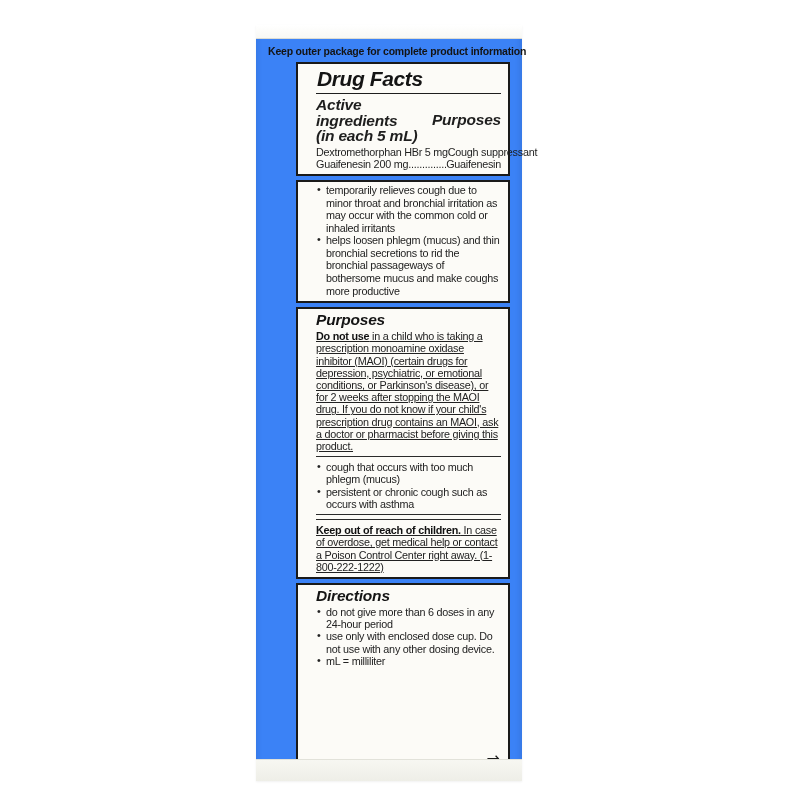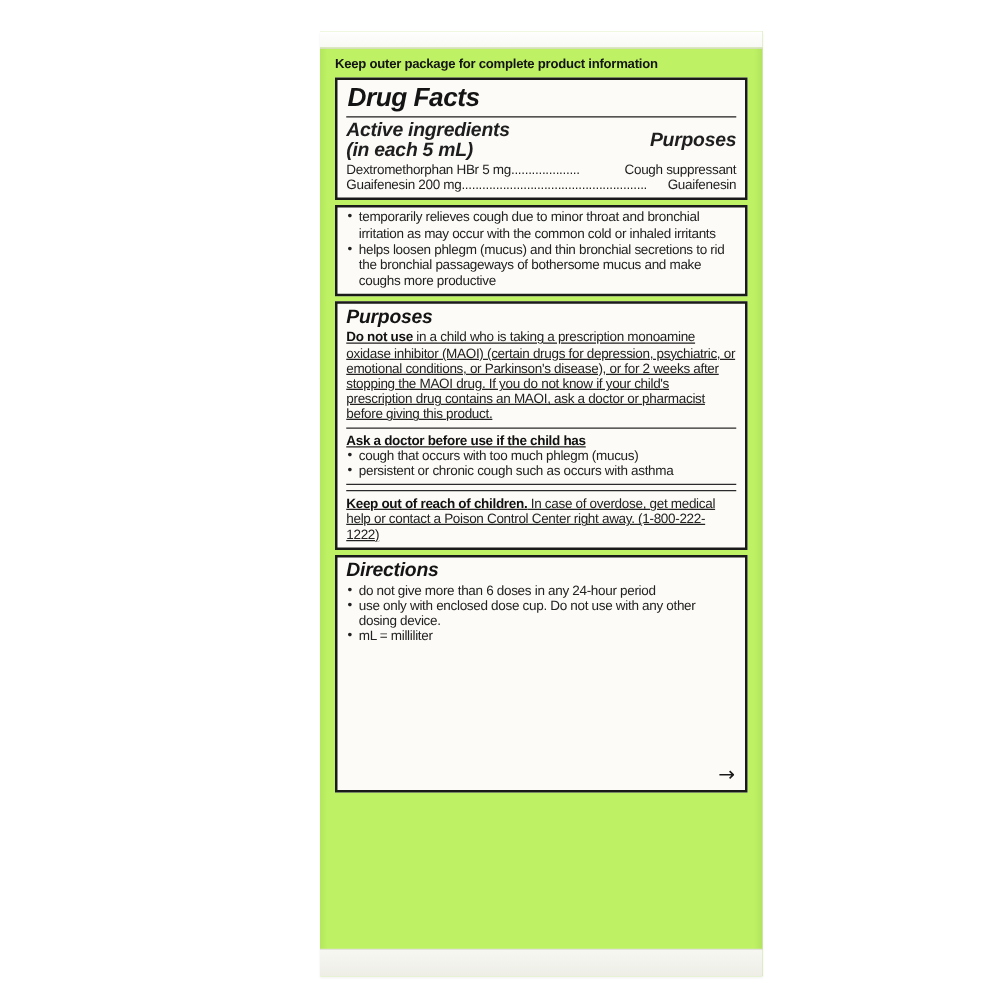--- a/index.html
+++ b/index.html
@@ -3,22 +3,22 @@
 <meta charset="utf-8">
 <style>
   html,body{margin:0;padding:0;}
   body{
     width:800px;height:800px;background:#ffffff;
     font-family:"Liberation Sans","DejaVu Sans",sans-serif;
     color:#1e1e1e;position:relative;overflow:hidden;
   }
   
   .package{
-    position:absolute;left:256px;top:25px;width:354px;height:756px;
-    background:#bef264;
+    position:absolute;left:256px;top:25px;width:266px;height:756px;
+    background:#3b82f6;
     box-shadow:inset 3px 0 4px rgba(0,0,0,.05), inset -3px 0 5px rgba(0,0,0,.07),
                0 1px 2px rgba(0,0,0,.06);
   }
   .flap{
     position:absolute;top:0;left:0;right:0;height:13px;
     background:linear-gradient(#ffffff,#f8f8f4);
     border-bottom:1px solid #dcdcd4;
   }
   .bevel{
     position:absolute;bottom:0;left:0;right:0;height:21px;
@@ -27,21 +27,21 @@
   }
   .top-note{
     margin:20px 12px 5px 12px;
     font-size:10.5px;font-weight:bold;letter-spacing:-0.2px;color:#141414;
     white-space:nowrap;
   }
   
   .label{margin:0 12px;}
   .box{
     border:2px solid #1a1a1a;background:#fcfbf7;
-    padding:2px 7px 4px 7px;margin-bottom:4px;
+    padding:2px 7px 4px 18px;margin-bottom:4px;margin-left:28px;
   }
   h1{
     margin:1px 0 2px 1px;font-size:21px;font-style:italic;font-weight:bold;
     letter-spacing:-0.4px;color:#141414;
   }
   .title-rule{border:none;border-top:1.5px solid #1e1e1e;margin:0 0 3px 0;}
   h2{
     margin:0 0 1px 0;font-size:15.5px;font-style:italic;font-weight:bold;
     letter-spacing:-0.2px;color:#141414;
   }
@@ -104,21 +104,20 @@
       <ul>
           <li><span class="bullet">•</span><span>temporarily relieves cough due to minor throat and bronchial irritation as may occur with the common cold or inhaled irritants</span></li>
           <li><span class="bullet">•</span><span>helps loosen phlegm (mucus) and thin bronchial secretions to rid the bronchial passageways of bothersome mucus and make coughs more productive</span></li>
         </ul>
     </section>
 
     <section class="box">
       <h2>Purposes</h2>
       <p><b>Do not use</b><span> in a child who is taking a prescription monoamine oxidase inhibitor (MAOI) (certain drugs for depression, psychiatric, or emotional conditions, or Parkinson's disease), or for 2 weeks after stopping the MAOI drug. If you do not know if your child's prescription drug contains an MAOI, ask a doctor or pharmacist before giving this product.</span></p>
       <hr class="thin">
-      <p><b>Ask a doctor before use if the child has</b></p>
       <ul>
           <li><span class="bullet">•</span><span>cough that occurs with too much phlegm (mucus)</span></li>
           <li><span class="bullet">•</span><span>persistent or chronic cough such as occurs with asthma</span></li>
         </ul>
       <hr class="thin">
       <hr class="thin">
       <p><b>Keep out of reach of children.</b><span> In case of overdose, get medical help or contact a Poison Control Center right away. (1-800-222-1222)</span></p>
     </section>
 
     <section class="box directions">

